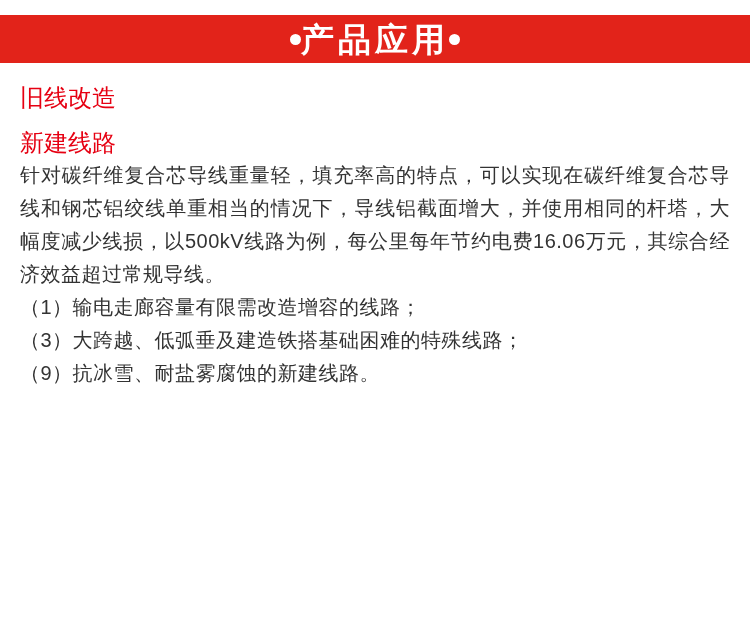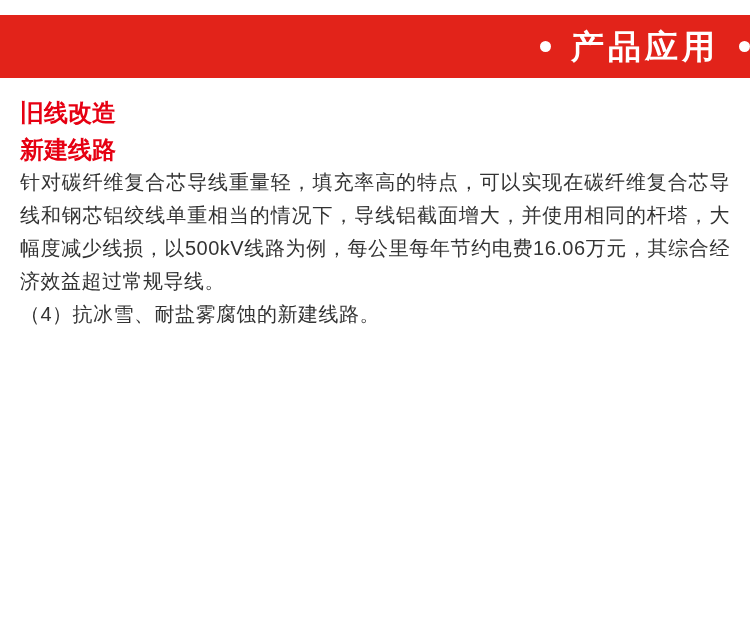--- a/index.html
+++ b/index.html
@@ -10,27 +10,26 @@
     position: relative;
     width: 750px;
     height: 636px;
     margin: 0 auto;
     background: #ffffff;
     overflow: hidden;
   }
 
   .banner {
     margin-top: 15px;
-    height: 63px;
+    height: 48px;
     width: 100%;
     background: var(--banner-red, #e2231a);
     display: flex;
     align-items: center;
-    justify-content: flex-end;
-    gap: 20px;
+    justify-content: center;
     margin-bottom: 18px;
   }
 
   .banner-title {
     margin: 0;
     color: #ffffff;
     font-size: 33px;
     font-weight: bold;
     letter-spacing: 4px;
     line-height: 1;
@@ -43,24 +42,24 @@
     background: #ffffff;
     display: inline-block;
     flex: 0 0 auto;
   }
 
   .content {
     padding: 0 20px;
   }
 
   .section-heading {
-    margin: 4px 0 0 0;
+    margin: 12px 0 0 0;
     color: var(--heading-red, #e60012);
     font-size: 24px;
-    font-weight: bold;
+    font-weight: normal;
     line-height: 33px;
   }
 
   .body-text {
     margin: 0;
     color: var(--body-color, #333333);
     font-size: 20px;
     line-height: 33px;
     text-align: justify;
     letter-spacing: 0.5px;
@@ -77,17 +76,19 @@
     <h1 class="banner-title">产品应用</h1>
     <span class="dot"></span>
   </header>
 
   <main class="content">
 
     <h2 class="section-heading">旧线改造</h2>
 
     <h2 class="section-heading">新建线路</h2>
     <p class="body-text">针对碳纤维复合芯导线重量轻，填充率高的特点，可以实现在碳纤维复合芯导线和钢芯铝绞线单重相当的情况下，导线铝截面增大，并使用相同的杆塔，大幅度减少线损，以500kV线路为例，每公里每年节约电费16.06万元，其综合经济效益超过常规导线。</p>
-    <p class="body-text">（4）抗冰雪、耐盐雾腐蚀的新建线路。</p>
+    <p class="body-text">（1）输电走廊容量有限需改造增容的线路；</p>
+    <p class="body-text">（3）大跨越、低弧垂及建造铁搭基础困难的特殊线路；</p>
+    <p class="body-text">（9）抗冰雪、耐盐雾腐蚀的新建线路。</p>
 
   </main>
 
 </div>
 
 </body></html>

